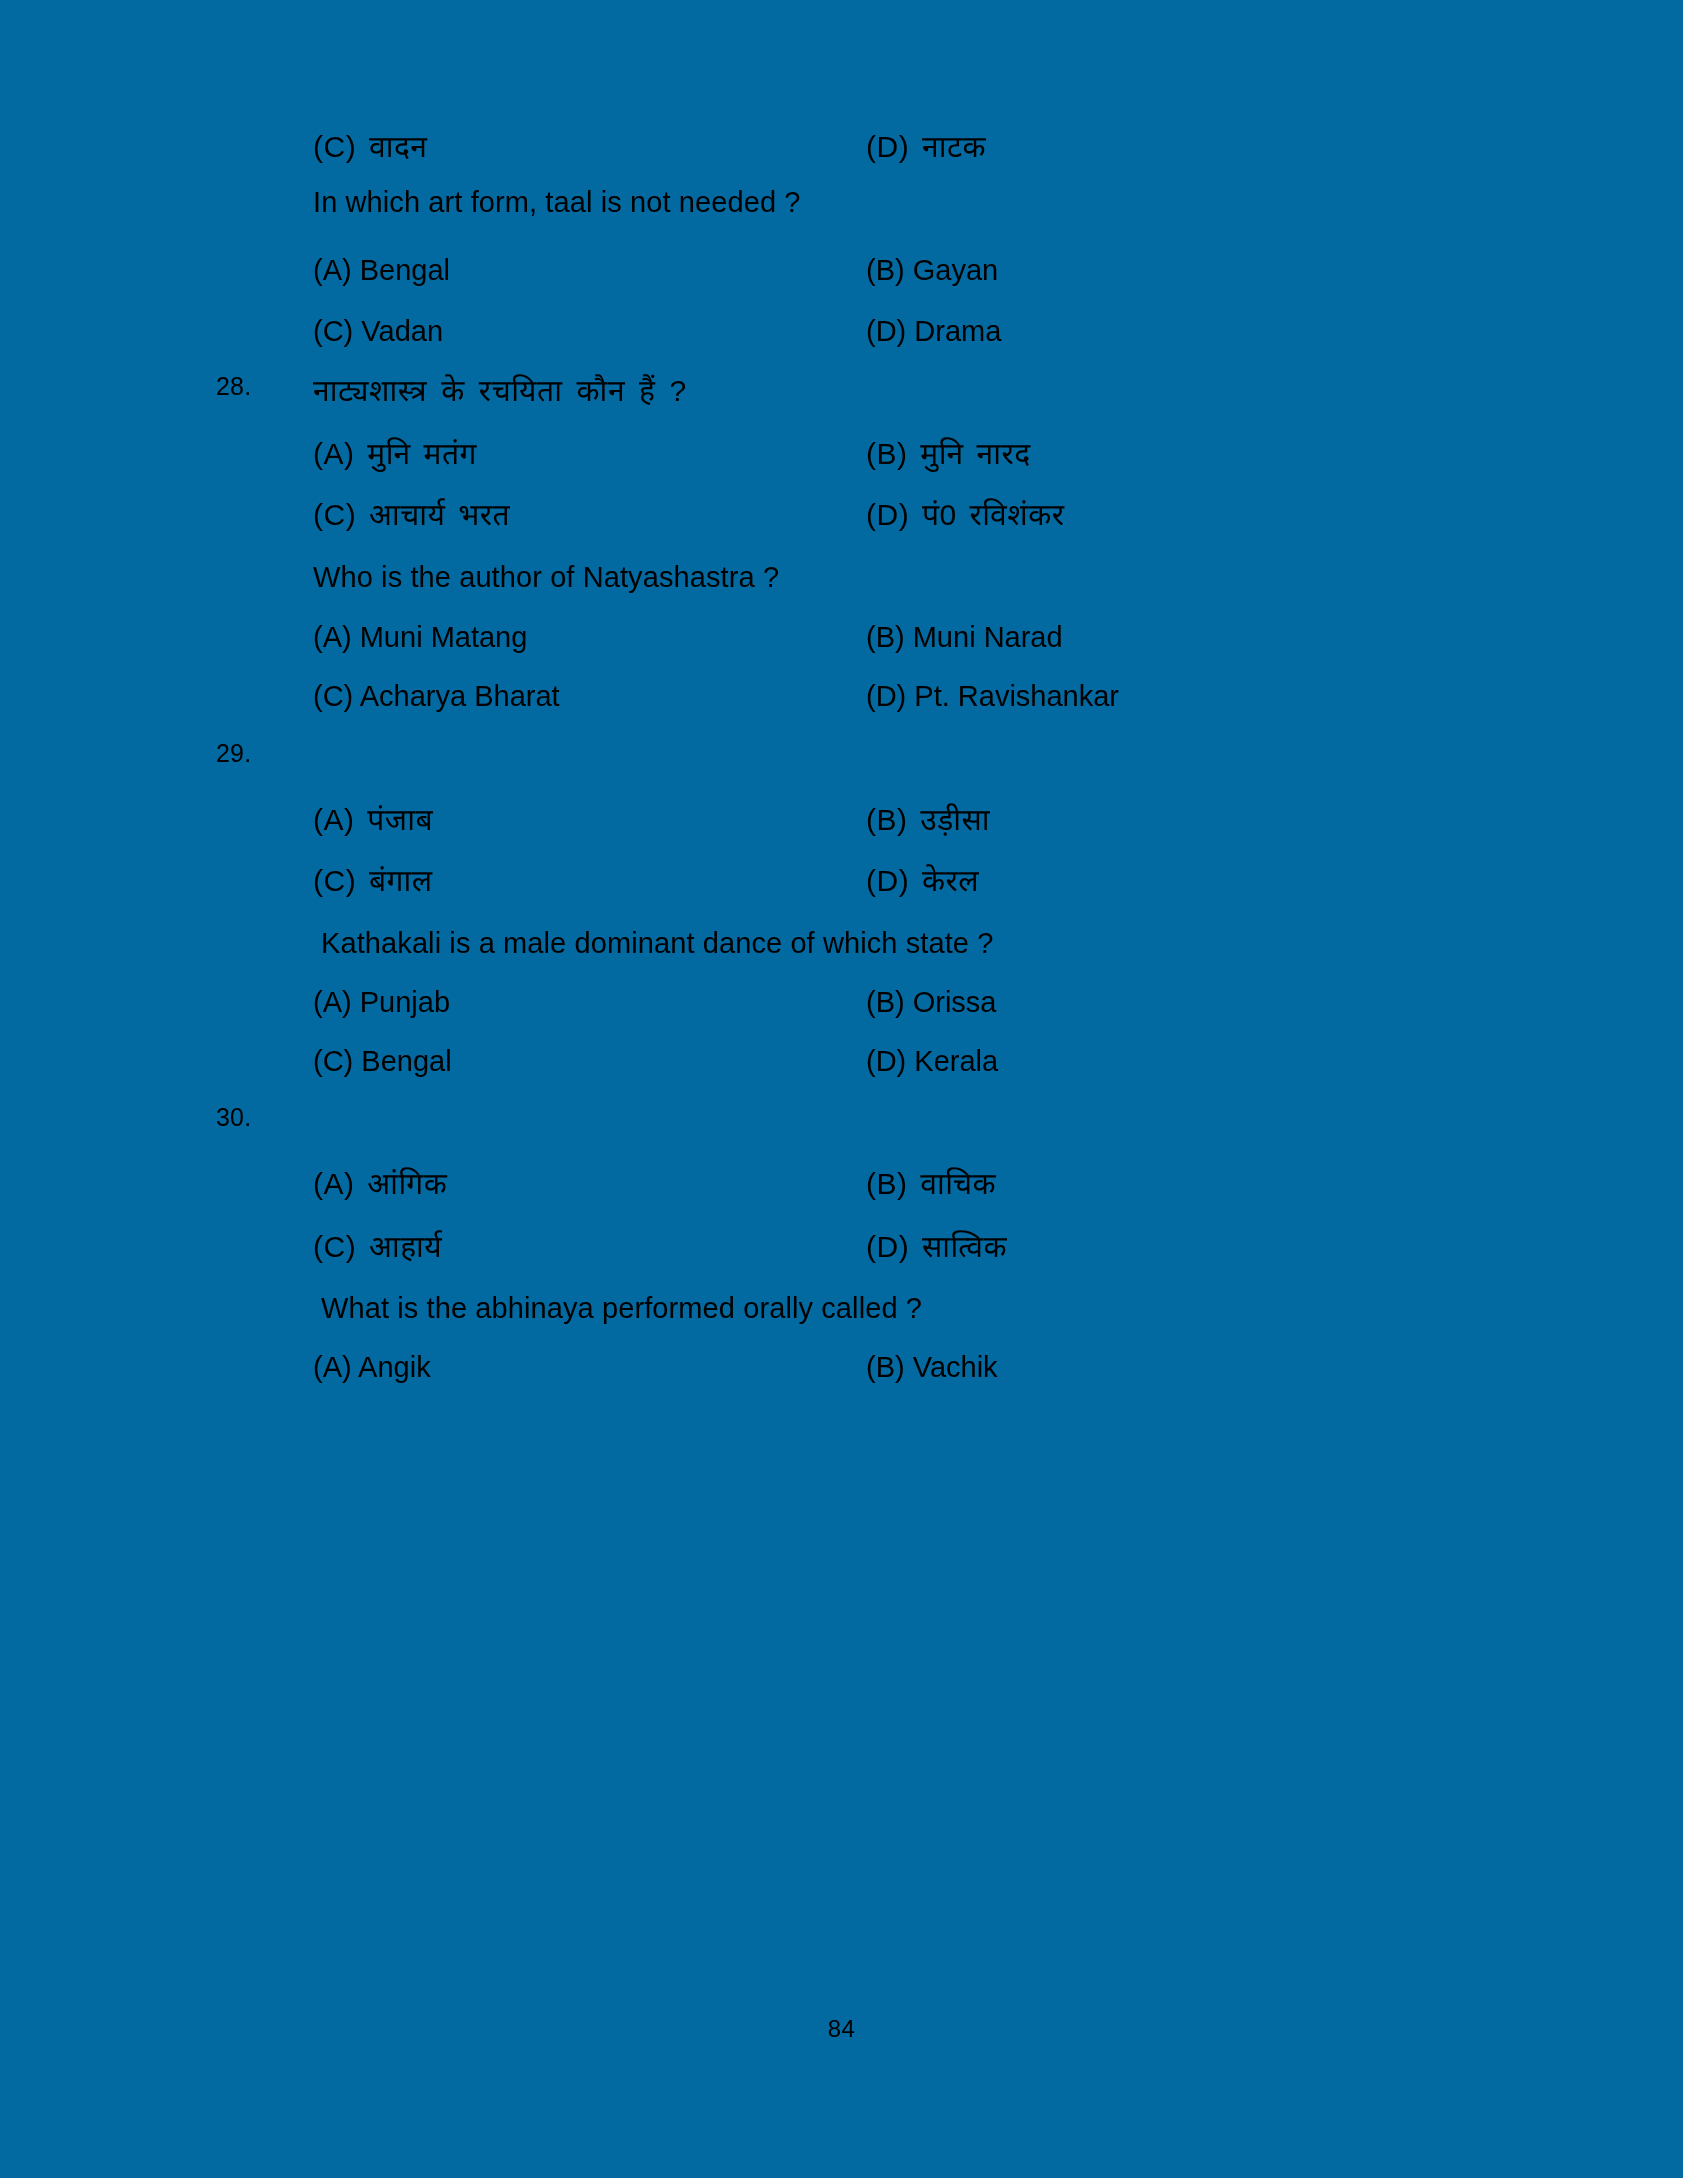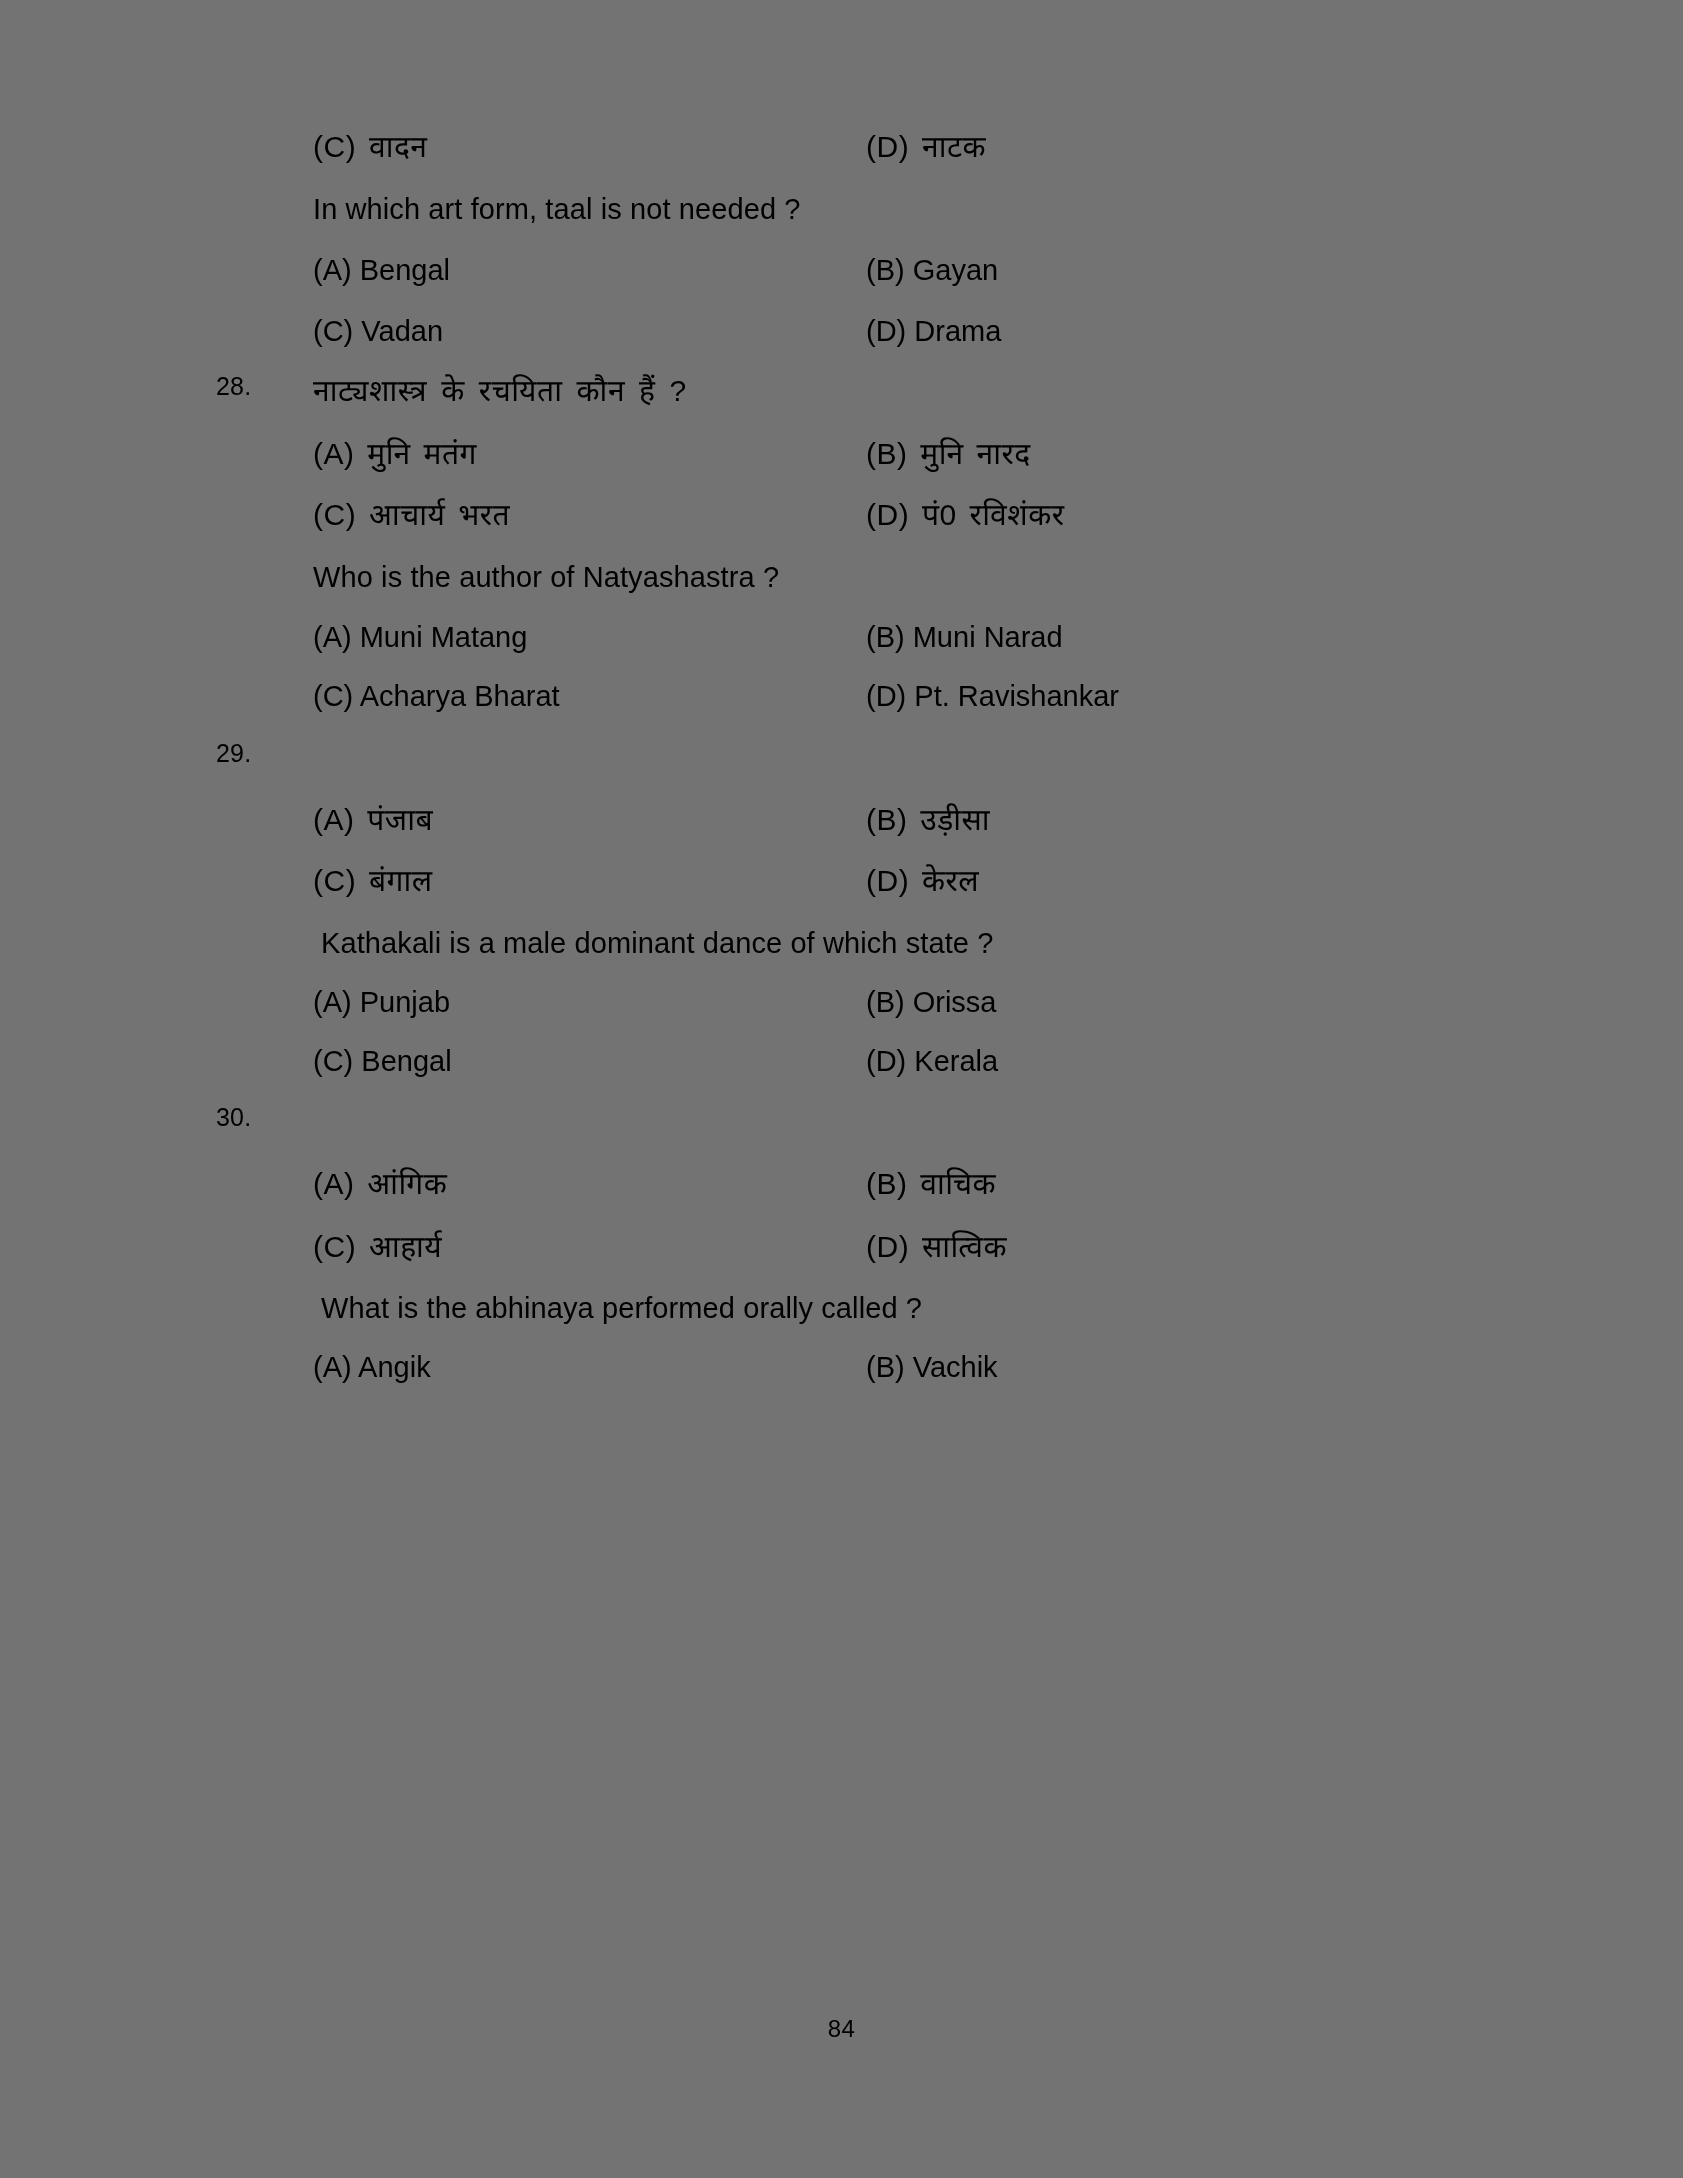--- a/index.html
+++ b/index.html
@@ -12,21 +12,21 @@
     height: 2178px;
     position: relative;
     font-family: "Liberation Sans", sans-serif;
     color: #000000;
     overflow: hidden;
   }
 
   .page {
     position: absolute;
     inset: 0;
-    background: #737373;
+    background: #0369a1;
     padding: 0;
   }
 
   .content {
     position: absolute;
     left: 0;
     top: 0;
     width: 1683px;
   }
 
@@ -96,21 +96,21 @@
 </style>
 </head>
 <body>
 
 <div class="page">
   <div class="content" id="content">
       <div class="optrow" style="position: absolute; left: 0px; top: 127px; width: 1683px;">
         <div class="opt left hindi">(C) वादन</div>
         <div class="opt right hindi">(D) नाटक</div>
       </div>
-      <div class="qrow" style="position: absolute; left: 0px; top: 191px; width: 1683px;">
+      <div class="qrow" style="position: absolute; left: 0px; top: 184px; width: 1683px;">
         <div class="qtext">In which art form, taal is not needed ?</div>
       </div>
       <div class="optrow" style="position: absolute; left: 0px; top: 252px; width: 1683px;">
         <div class="opt left">(A) Bengal</div>
         <div class="opt right">(B) Gayan</div>
       </div>
       <div class="optrow" style="position: absolute; left: 0px; top: 313px; width: 1683px;">
         <div class="opt left">(C) Vadan</div>
         <div class="opt right">(D) Drama</div>
       </div>

